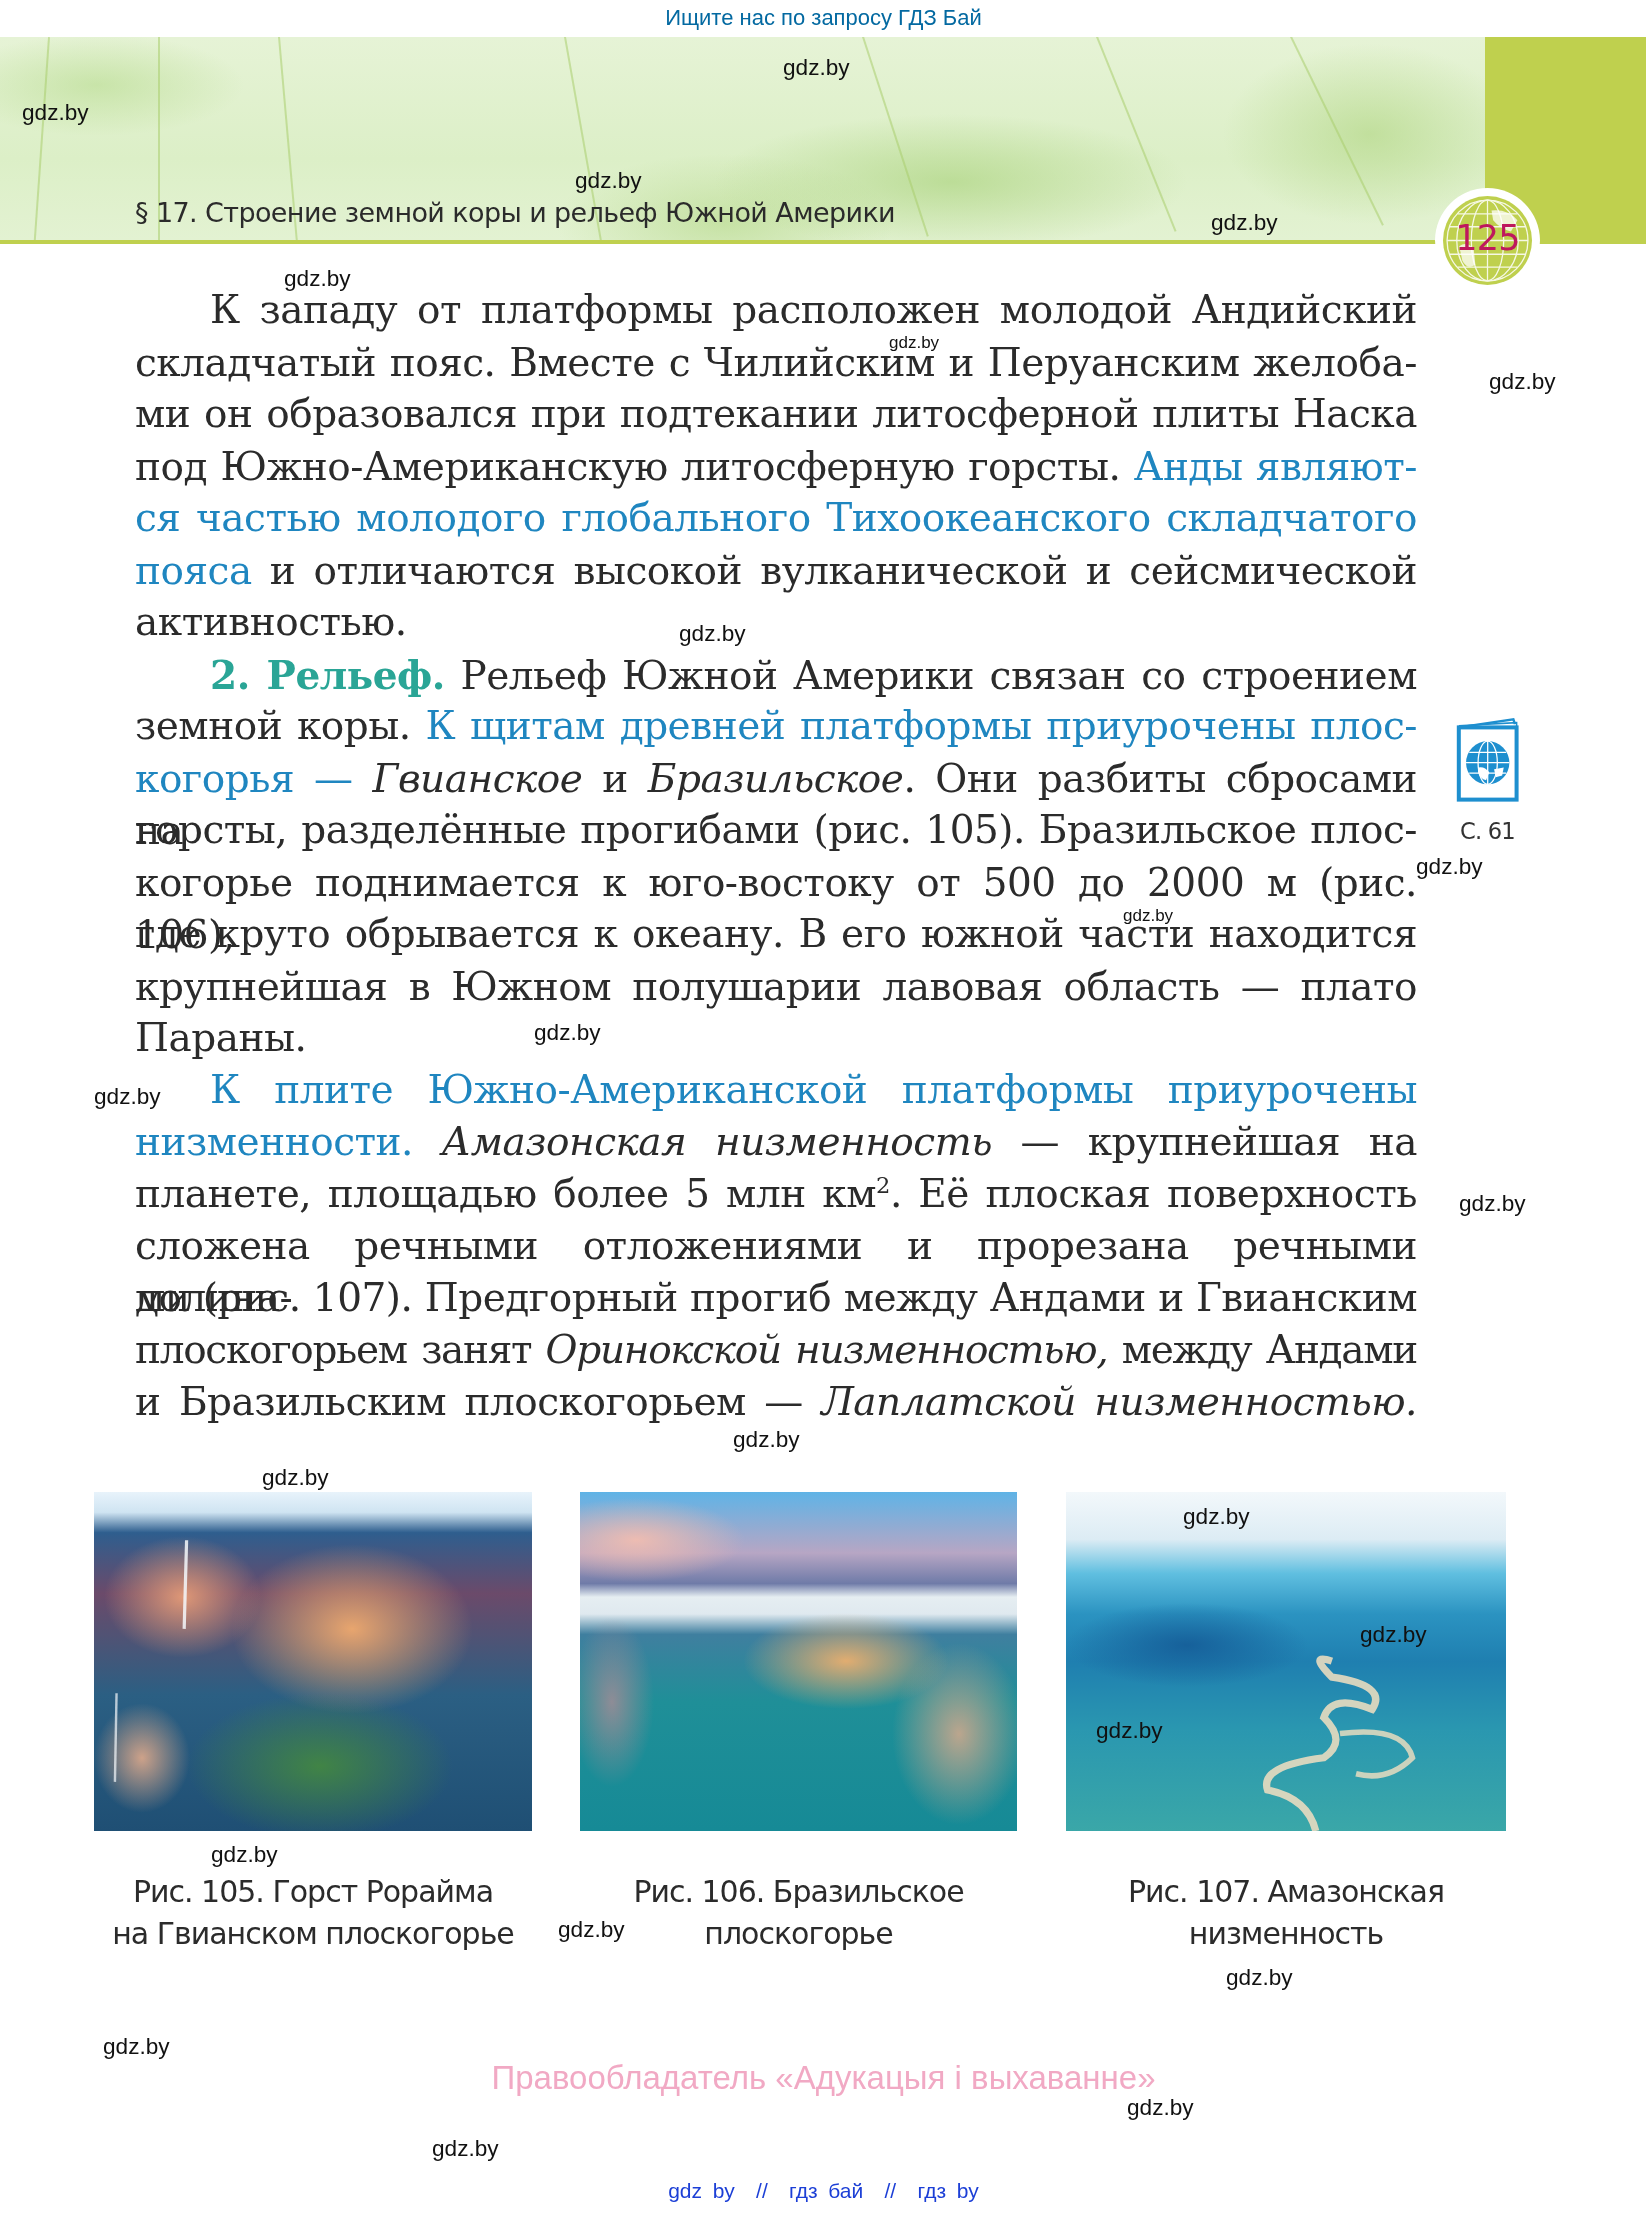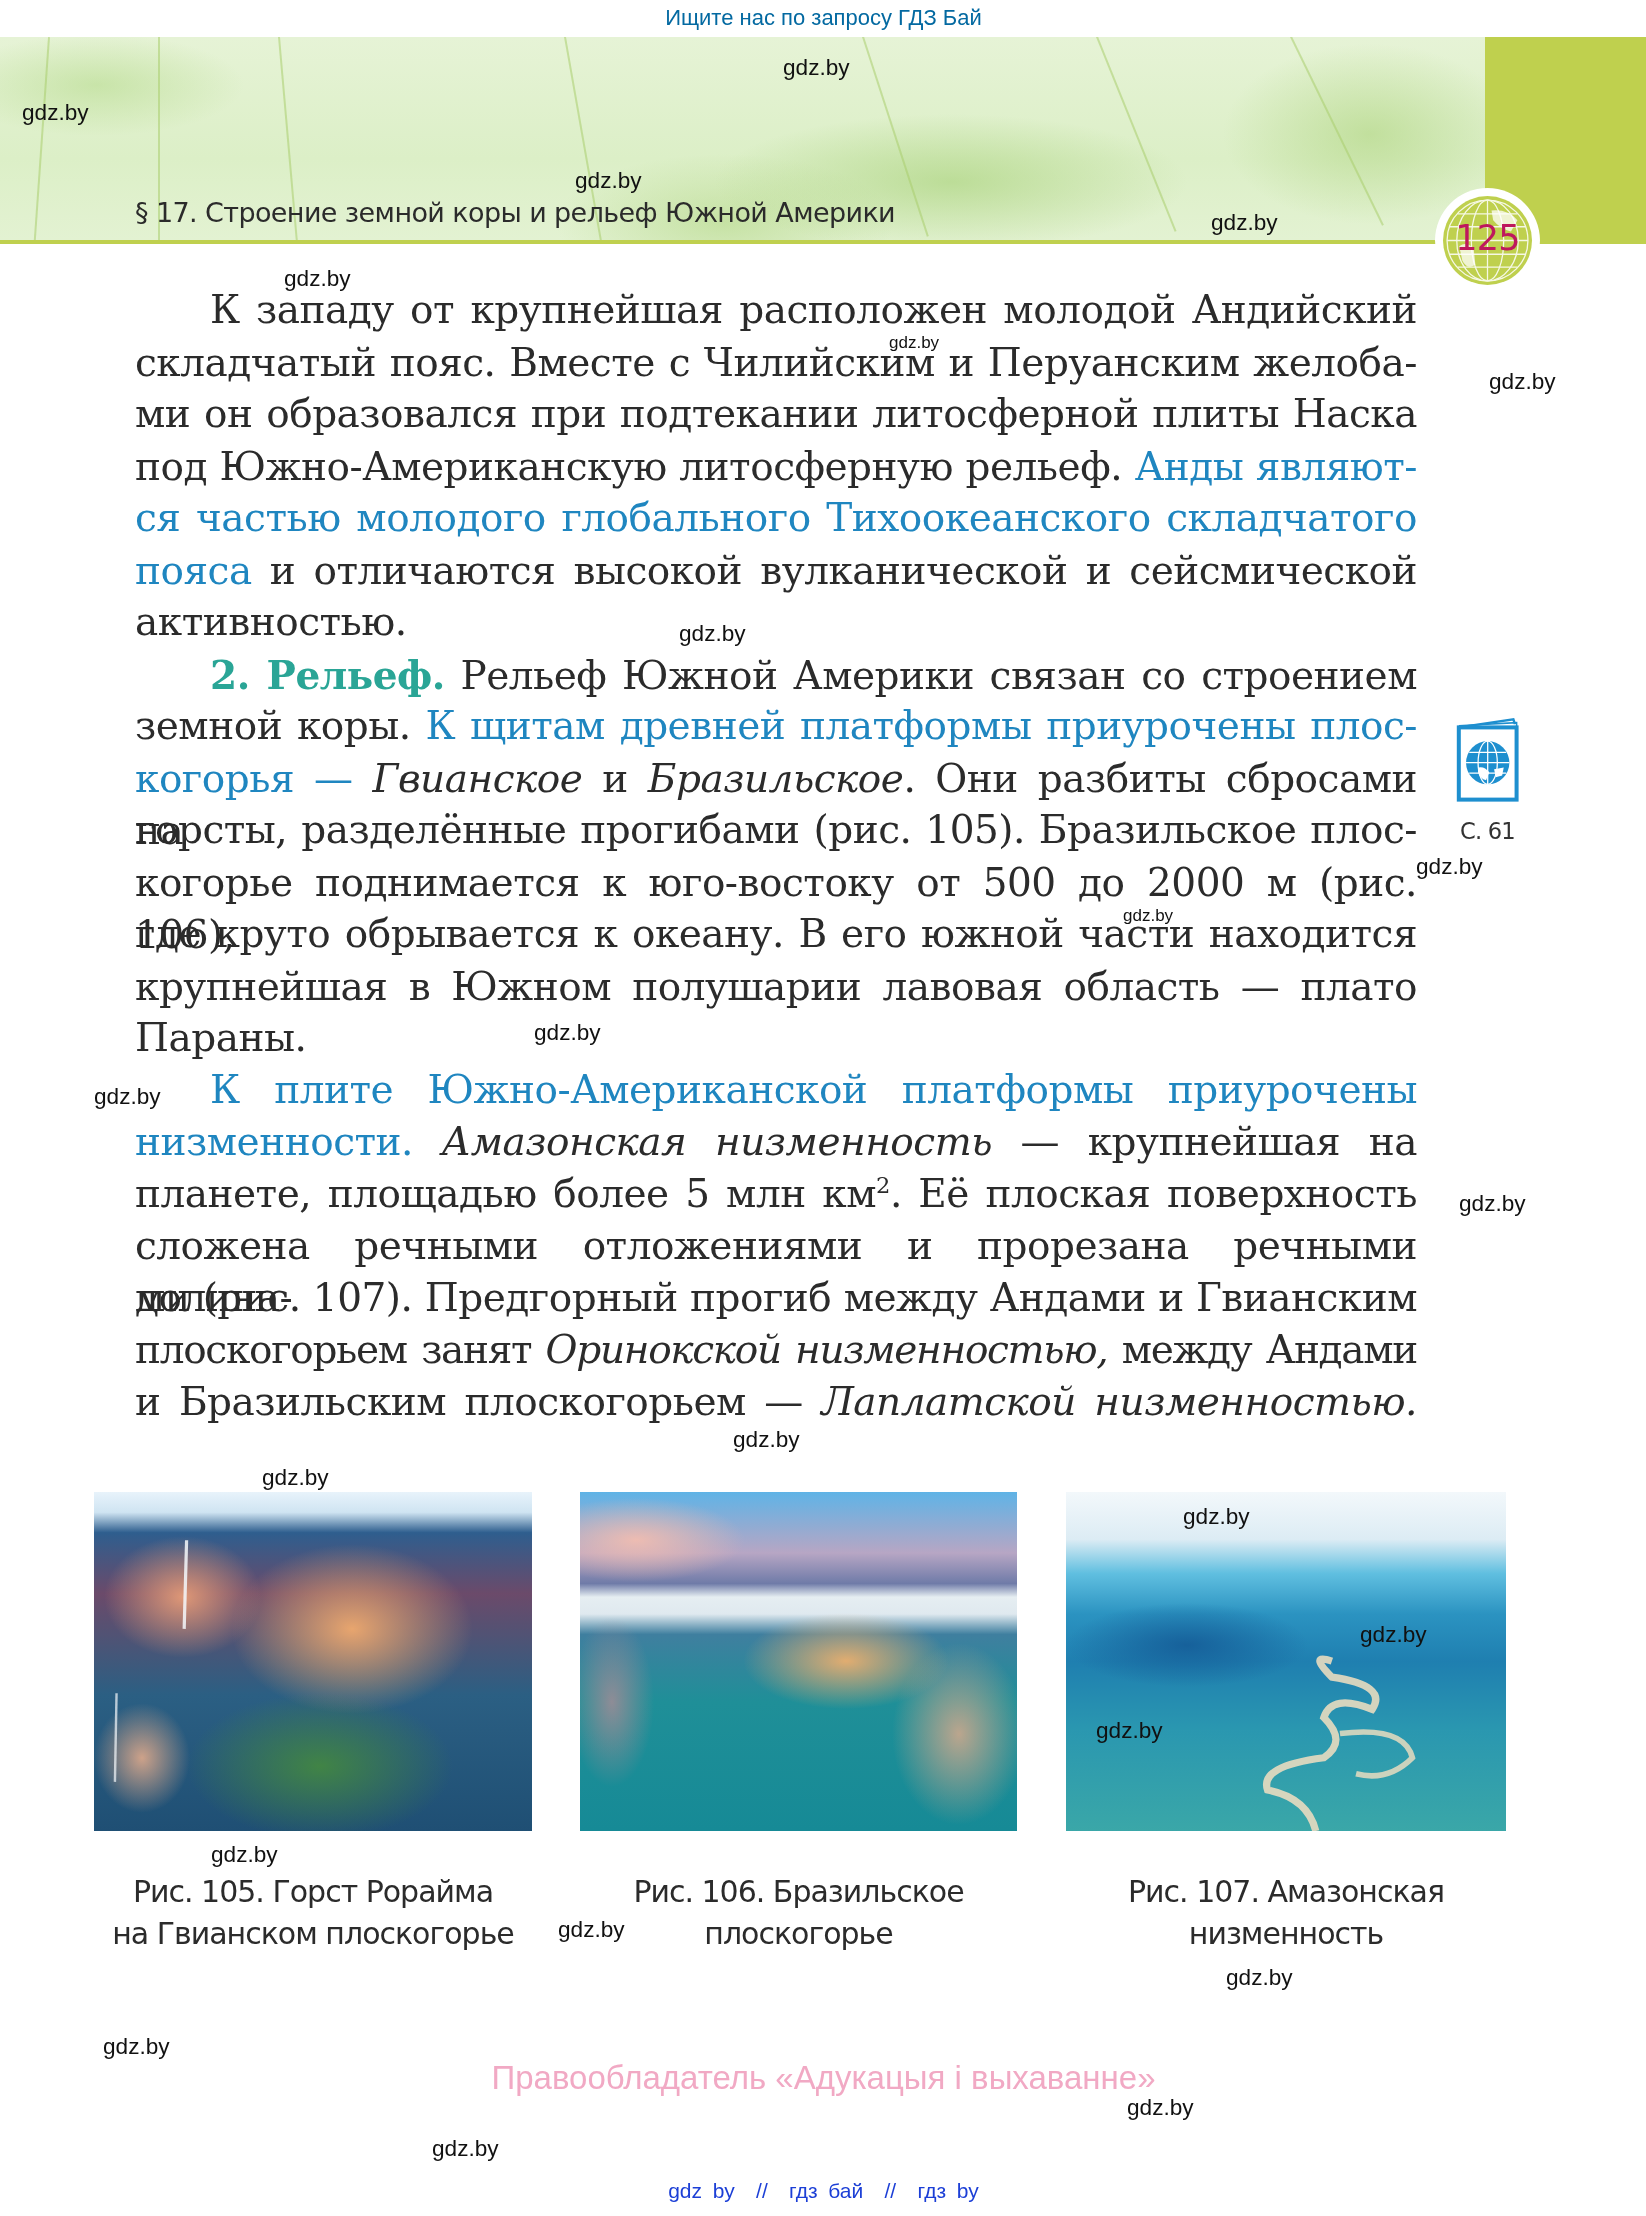--- a/index.html
+++ b/index.html
@@ -140,24 +140,24 @@
         <line x1="18" y1="88" x2="92" y2="88"></line>
       </g>
       <path d="M20 62 Q30 55 38 66 L40 85 Q30 92 24 80 Z" fill="#ffffff" opacity="0.75"></path>
       <path d="M60 18 Q80 16 92 30 L84 44 Q70 40 62 30 Z" fill="#ffffff" opacity="0.75"></path>
     </svg>
     <div class="page-badge-num">125</div>
   </div>
 </div>
 
 <div>
-  <div class="line indent" style="top:284px;">К западу от крупнейшая расположен молодой Андийский</div>
+  <div class="line indent" style="top:284px;">К западу от платформы расположен молодой Андийский</div>
   <div class="line" style="top:337px;">складчатый пояс. Вместе с Чилийским и Перуанским желоба-</div>
   <div class="line" style="top:388px;">ми он образовался при подтекании литосферной плиты Наска</div>
-  <div class="line" style="top:441px;"><span>под Южно-Американскую литосферную рельеф.</span> <span class="blue">Анды являют-</span></div>
+  <div class="line" style="top:441px;"><span>под Южно-Американскую литосферную горсты.</span> <span class="blue">Анды являют-</span></div>
   <div class="line blue" style="top:492px;">ся частью молодого глобального Тихоокеанского складчатого</div>
   <div class="line" style="top:545px;"><span class="blue">пояса</span> <span>и отличаются высокой вулканической и сейсмической</span></div>
   <div class="line last" style="top:596px;">активностью.</div>
 </div>
 
 <div>
   <div class="line indent" style="top:649px;"><span class="teal">2. Рельеф.</span> <span>Рельеф Южной Америки связан со строением</span></div>
   <div class="line" style="top:700px;"><span>земной коры.</span> <span class="blue">К щитам древней платформы приурочены плос-</span></div>
   <div class="line" style="top:753px;"><span class="blue">когорья —</span> <span class="it">Гвианское</span> <span>и</span> <span class="it">Бразильское</span><span>. Они разбиты сбросами на</span></div>
   <div class="line" style="top:804px;">горсты, разделённые прогибами (рис. 105). Бразильское плос-</div>

